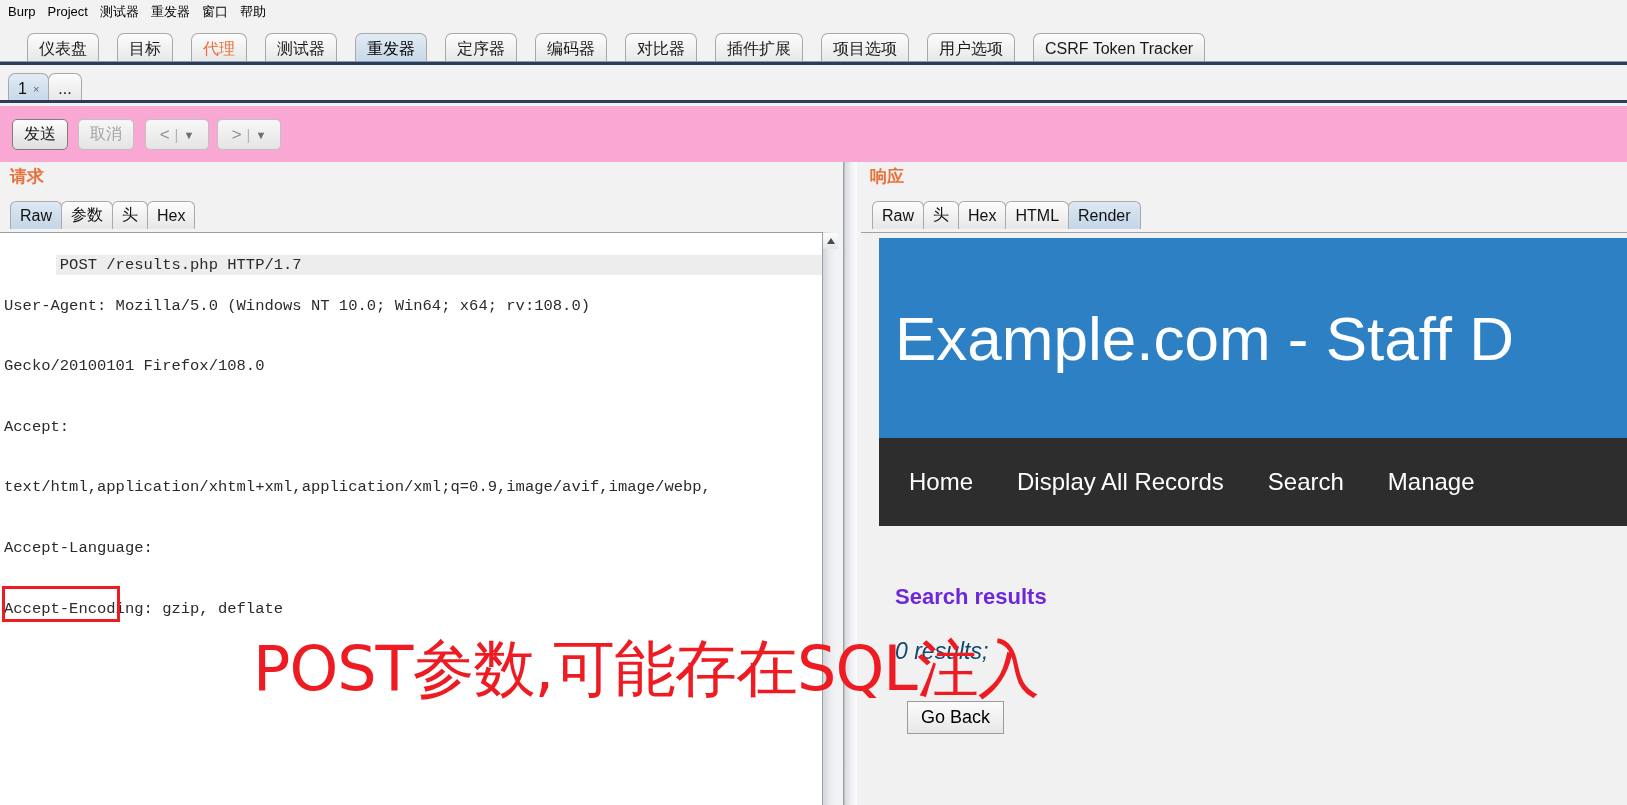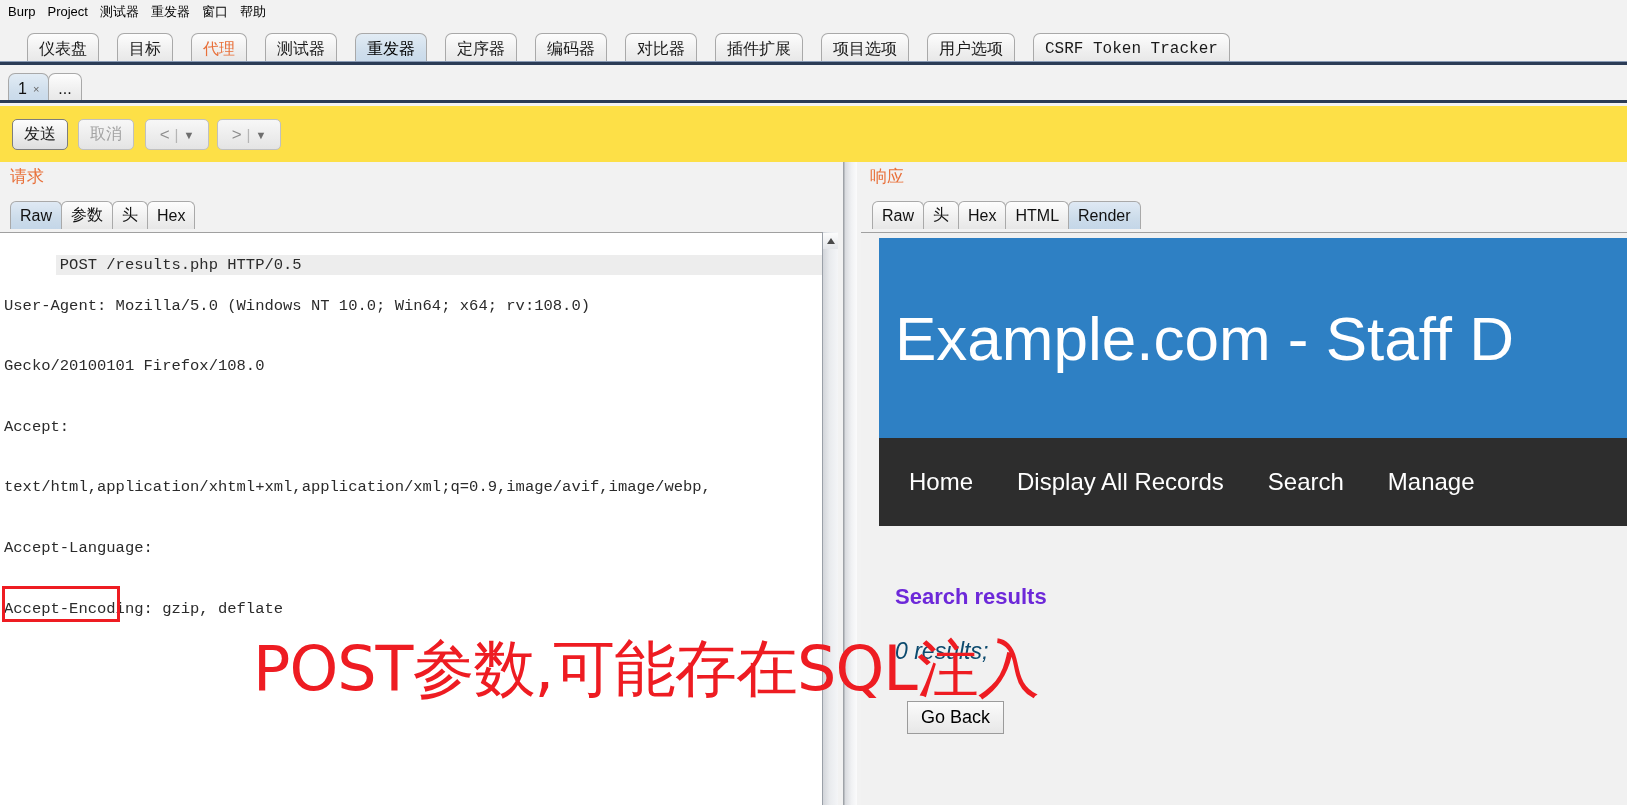--- a/index.html
+++ b/index.html
@@ -59,21 +59,21 @@
     background: linear-gradient(to bottom, #fdfdfd 0%, #eeeeee 60%, #e6e6e6 100%);
     margin-right: -1px;
     white-space: nowrap;
     margin-left: 19px;
   }
   .tab.selected {
     background: linear-gradient(to bottom, #e2ecf5 0%, #cfdeec 60%, #c7d9ea 100%);
     color: #000;
   }
   .tab.orange { color: #e8703a; }
-  .tab.wide { font-family: Liberation Mono, monospace; }
+  .tab.wide { font-family: Liberation Sans, sans-serif; }
   .tabstrip .underline {
     position: absolute; left: 0; bottom: 0px;
     width: 1627px; height: 3px;
     background: #2b3c56;
   }
   .tabstrip .underline2 {
     position: absolute; left: 0; bottom: 3px;
     width: 1627px; height: 1px;
     background: #8a9bb5;
   }
@@ -109,21 +109,21 @@
   .subtabstrip .underline {
     position: absolute; left: 0; bottom: 0;
     width: 1627px; height: 3px;
     background: #2b3c56;
   }
 
   
   .toolbar {
     position: absolute; left: 0; top: 106px;
     width: 1627px; height: 56px;
-    background: #fde047;
+    background: #f9a8d4;
   }
   .btn {
     position: absolute;
     box-sizing: border-box;
     border: 1px solid #a6a6a6;
     border-radius: 5px;
     background: linear-gradient(to bottom, #fdfdfd 0%, #ececec 55%, #dedede 100%);
     display: flex; align-items: center; justify-content: center;
     font-size: 16px; color: #1a1a1a;
   }
@@ -137,21 +137,21 @@
   .targetbox {
     position: absolute; right: 6px; top: 126px;
     display: flex; align-items: center; gap: 12px;
   }
   .targetbox .tlabel { font-size: 16px; font-weight: bold; color: #000; white-space: nowrap; }
   .pencil-icon svg, .help-icon svg { display: block; }
 
   
   .panel-title {
     position: absolute;
-    font-size: 17px; font-weight: normal;
+    font-size: 17px; font-weight: bold;
     color: #e8703a;
   }
   .ptabs { position: absolute; display: flex; align-items: flex-end; }
   .ptab {
     height: 28px; box-sizing: border-box;
     padding: 4px 9px;
     display: flex; align-items: center;
     font-size: 16px; color: #111;
     border: 1px solid #a9a9a9; border-bottom: none;
     border-top-left-radius: 6px; border-top-right-radius: 6px;
@@ -360,21 +360,21 @@
   <div class="panel-title" style="left:10px; top:165px;">请求</div>
   <div class="ptabs" style="left:10px; top:201px;">
     <div class="ptab selected">Raw</div>
     <div class="ptab">参数</div>
     <div class="ptab">头</div>
     <div class="ptab">Hex</div>
   </div>
 
   <div class="req-editor">
     <div class="code">
-      <div class="line hl">POST /results.php HTTP/0.5</div>
+      <div class="line hl">POST /results.php HTTP/1.7</div>
       <div class="line">User-Agent: Mozilla/5.0 (Windows NT 10.0; Win64; x64; rv:108.0)</div>
       <div class="line">Gecko/20100101 Firefox/108.0</div>
       <div class="line">Accept:</div>
       <div class="line">text/html,application/xhtml+xml,application/xml;q=0.9,image/avif,image/webp,</div>
       <div class="line">Accept-Language:</div>
       <div class="line">Accept-Encoding: gzip, deflate</div>
       
       
       
       

